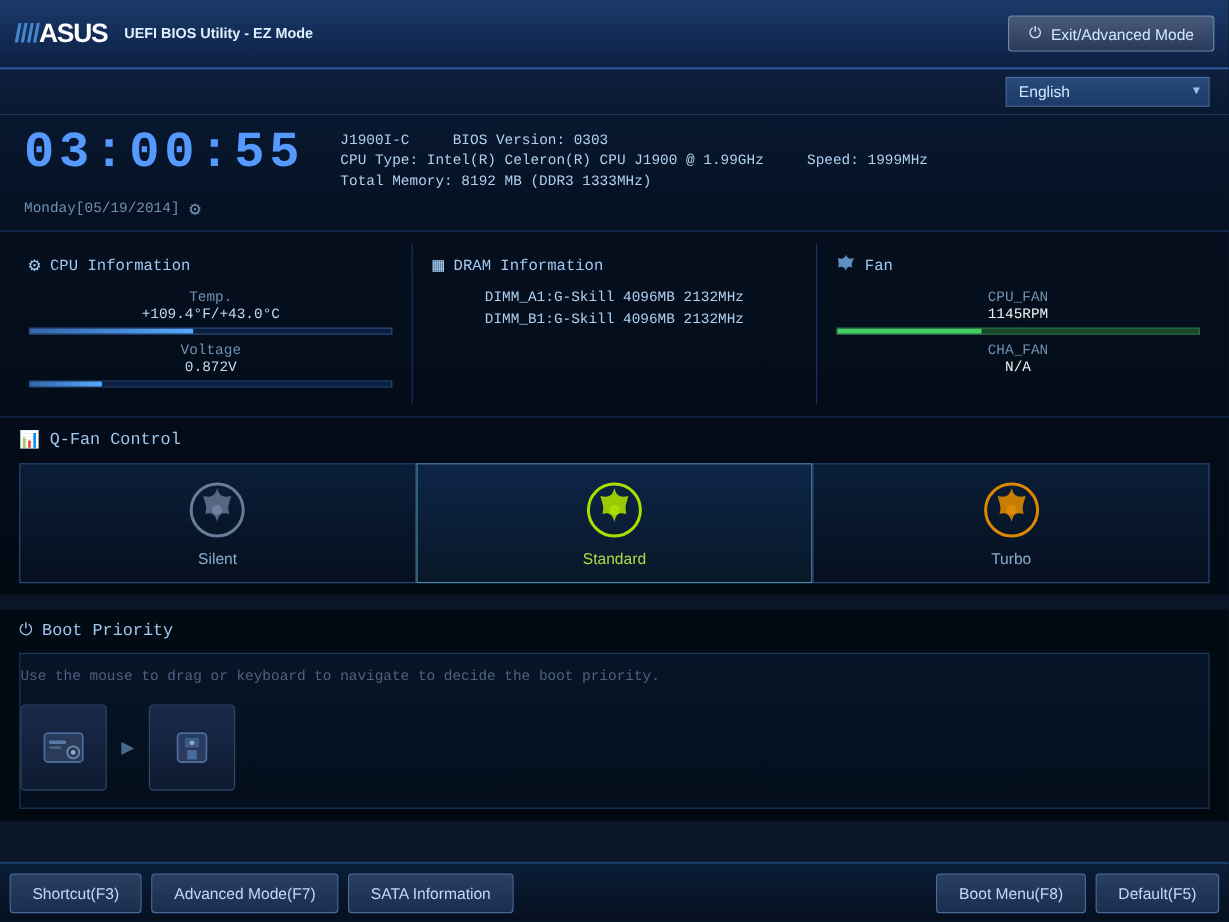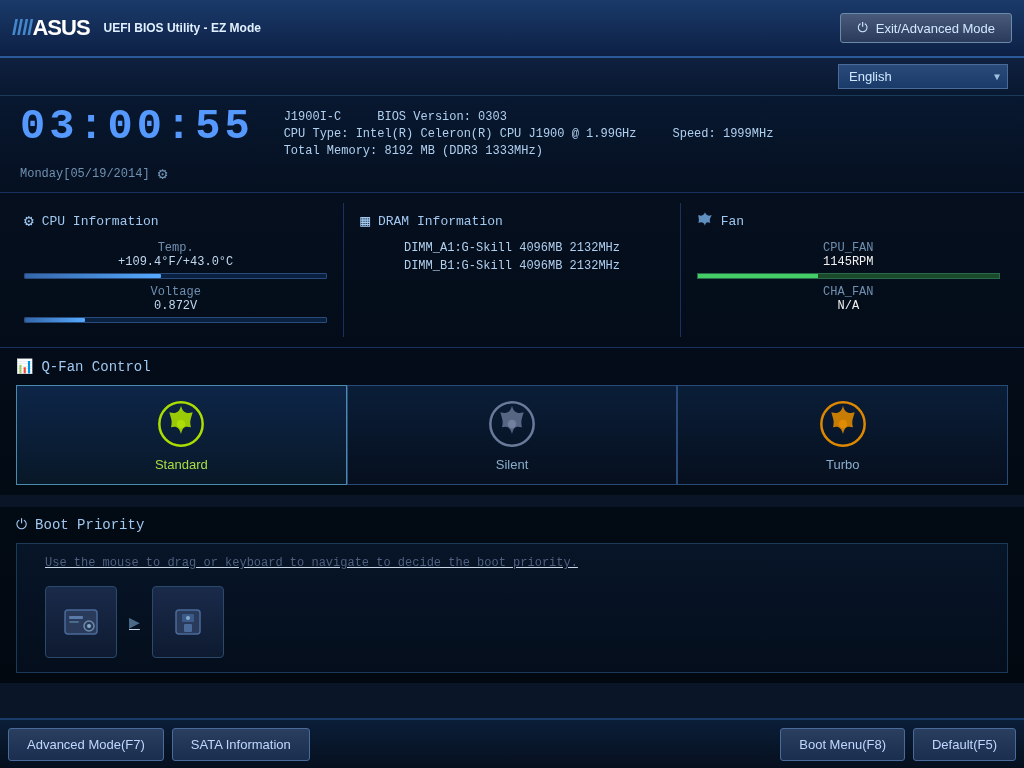--- a/index.html
+++ b/index.html
@@ -221,23 +221,22 @@
     
     .fan-svg { width: 50px; height: 50px; }
 
     
     .boot-section {
       margin-top: 12px;
     }
     .boot-box {
       border: 1px solid #1a3a5a;
       background: linear-gradient(180deg, #071528 0%, #040e1c 100%);
-      padding: 12px 28px;
+      padding: 12px 0;
       min-height: 130px;
-      text-decoration: underline;
     }
     .boot-hint {
       color: #506080;
       font-size: 12px;
       font-family: 'Courier New', monospace;
       margin-bottom: 16px;
     }
     .boot-devices {
       display: flex;
       align-items: center;
@@ -399,36 +398,36 @@
   </div>
 </div>
 
 <div style="background: linear-gradient(180deg,#030c18,#020a14); padding: 10px 16px;">
   <div class="section-title">
     <span style="font-size:14px;">📊</span>
     <span>Q-Fan Control</span>
   </div>
   <div class="fan-modes">
 
+    <div class="fan-mode fan-mode-silent">
+      <svg class="fan-svg" viewBox="0 0 60 60">
+        <circle cx="30" cy="30" r="26" fill="none" stroke="#6a7a9a" stroke-width="3"></circle>
+        <circle cx="30" cy="30" r="5" fill="#8a9aaa"></circle>
+        <path d="M30 8 C32 16 36 18 44 16 C42 24 40 26 42 34 C34 32 32 34 30 42 C28 34 24 32 18 34 C20 26 18 24 16 16 C24 18 28 16 30 8Z" fill="#6a7a9a" opacity="0.8"></path>
+      </svg>
+      <span class="fan-mode-label">Silent</span>
+    </div>
+
     <div class="fan-mode fan-mode-standard active">
       <svg class="fan-svg" viewBox="0 0 60 60">
         <circle cx="30" cy="30" r="26" fill="none" stroke="#aadd00" stroke-width="3"></circle>
         <circle cx="30" cy="30" r="5" fill="#ccee44"></circle>
         <path d="M30 8 C32 16 36 18 44 16 C42 24 40 26 42 34 C34 32 32 34 30 42 C28 34 24 32 18 34 C20 26 18 24 16 16 C24 18 28 16 30 8Z" fill="#aadd00" opacity="0.9"></path>
       </svg>
       <span class="fan-mode-label">Standard</span>
-    </div>
-
-    <div class="fan-mode fan-mode-silent">
-      <svg class="fan-svg" viewBox="0 0 60 60">
-        <circle cx="30" cy="30" r="26" fill="none" stroke="#6a7a9a" stroke-width="3"></circle>
-        <circle cx="30" cy="30" r="5" fill="#8a9aaa"></circle>
-        <path d="M30 8 C32 16 36 18 44 16 C42 24 40 26 42 34 C34 32 32 34 30 42 C28 34 24 32 18 34 C20 26 18 24 16 16 C24 18 28 16 30 8Z" fill="#6a7a9a" opacity="0.8"></path>
-      </svg>
-      <span class="fan-mode-label">Silent</span>
     </div>
 
     <div class="fan-mode fan-mode-turbo">
       <svg class="fan-svg" viewBox="0 0 60 60">
         <circle cx="30" cy="30" r="26" fill="none" stroke="#dd8800" stroke-width="3"></circle>
         <circle cx="30" cy="30" r="5" fill="#ffaa22"></circle>
         <path d="M30 8 C32 16 36 18 44 16 C42 24 40 26 42 34 C34 32 32 34 30 42 C28 34 24 32 18 34 C20 26 18 24 16 16 C24 18 28 16 30 8Z" fill="#dd8800" opacity="0.9"></path>
       </svg>
       <span class="fan-mode-label">Turbo</span>
     </div>
@@ -464,18 +463,19 @@
           <rect x="16" y="22" width="8" height="8" rx="1" fill="#4a6a9a"></rect>
           <circle cx="20" cy="16" r="2" fill="#8aaaca"></circle>
         </svg>
       </div>
 
     </div>
   </div>
 </div>
 
 <div class="bottom-bar">
+  <button class="bottom-btn">Shortcut(F3)</button>
   <button class="bottom-btn">Advanced Mode(F7)</button>
   <button class="bottom-btn">SATA Information</button>
   <div class="spacer"></div>
   <button class="bottom-btn">Boot Menu(F8)</button>
   <button class="bottom-btn">Default(F5)</button>
 </div>
 
 </body></html>

